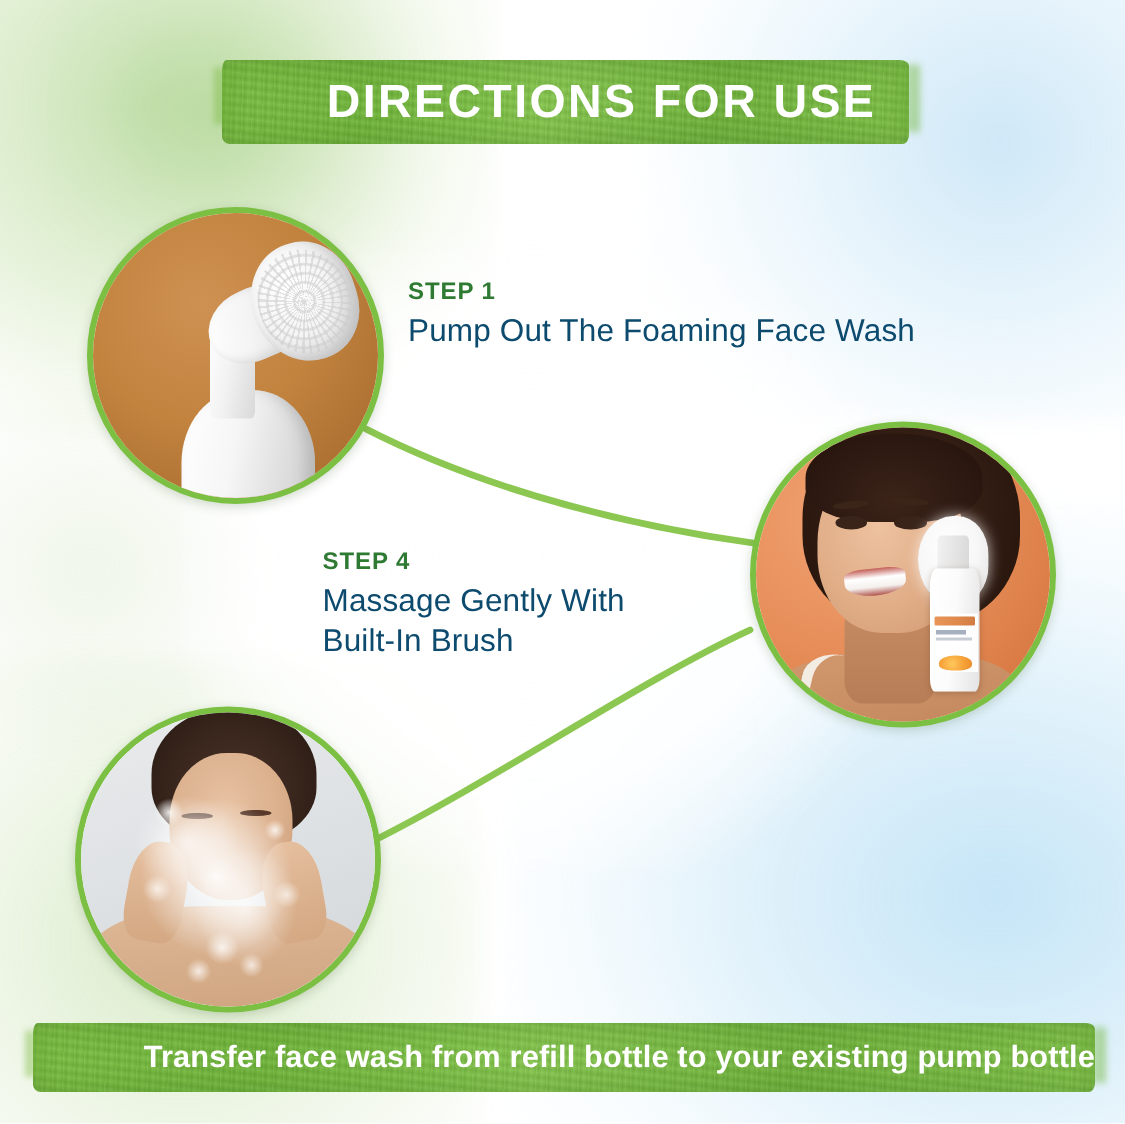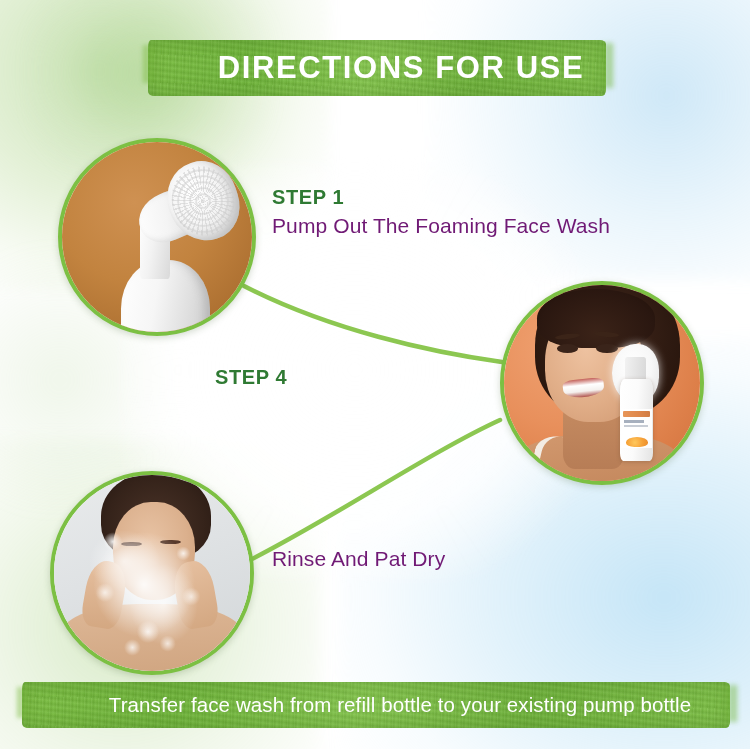--- a/index.html
+++ b/index.html
@@ -155,22 +155,23 @@
   }
 
   #footer-banner {
     left: 22px;
     top: 682px;
     width: 708px;
     height: 46px;
   }
   #footer-banner .label {
     font-size: 20.5px;
-    font-weight: normal;
+    font-weight: bold;
     letter-spacing: 0.1px;
+    text-align: right;
   }
 
   
   #connectors {
     position: absolute;
     left: 0; top: 0;
     width: 750px; height: 749px;
     pointer-events: none;
   }
 
@@ -426,29 +427,29 @@
       radial-gradient(circle at 48% 80%, rgba(255,255,255,0.80) 0%, rgba(255,255,255,0) 6%),
       radial-gradient(circle at 40% 88%, rgba(255,255,255,0.75) 0%, rgba(255,255,255,0) 4%),
       radial-gradient(circle at 58% 86%, rgba(255,255,255,0.70) 0%, rgba(255,255,255,0) 4%),
       radial-gradient(circle at 26% 60%, rgba(255,255,255,0.70) 0%, rgba(255,255,255,0) 5%),
       radial-gradient(circle at 70% 62%, rgba(255,255,255,0.65) 0%, rgba(255,255,255,0) 5%);
   }
 
   
   .step-text { position: absolute; }
   .step-title {
-    font-size: 20px;
+    font-size: 16px;
     font-weight: bold;
     color: #2f7a33;
     letter-spacing: 0.6px;
     margin-bottom: 4px;
   }
   .step-desc {
     font-size: 21px;
-    color: #701a75;
+    color: #0c4a6e;
     line-height: 1.28;
     letter-spacing: 0.1px;
   }
   #step-text-1 { left: 272px; top: 186px; width: 400px; }
   #step-text-2 { left: 215px; top: 366px; width: 300px; }
   #step-text-3 { left: 272px; top: 546px; width: 320px; }
 </style>
 </head>
 <body>
 
@@ -527,24 +528,27 @@
     </div>
   </div>
 
   <div class="step-text" id="step-text-1">
     <div class="step-title">STEP 1</div>
     <div class="step-desc">Pump Out The Foaming Face Wash</div>
   </div>
 
   <div class="step-text" id="step-text-2">
     <div class="step-title">STEP 4</div>
+    <div class="step-desc">
+      <div>Massage Gently With</div>
+      <div>Built-In Brush</div>
+    </div>
   </div>
 
   <div class="step-text" id="step-text-3">
-    <div class="step-desc">Rinse And Pat Dry</div>
   </div>
 
   <div class="banner" id="footer-banner">
     <div class="paint"></div>
     <div class="label">Transfer face wash from refill bottle to your existing pump bottle</div>
   </div>
 
 </div>
 
 </body></html>

